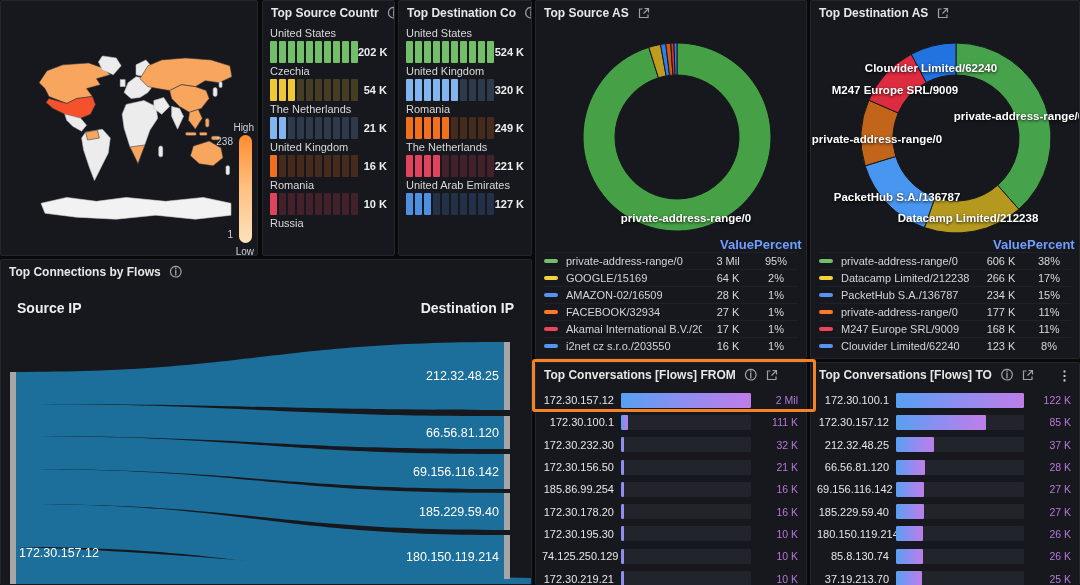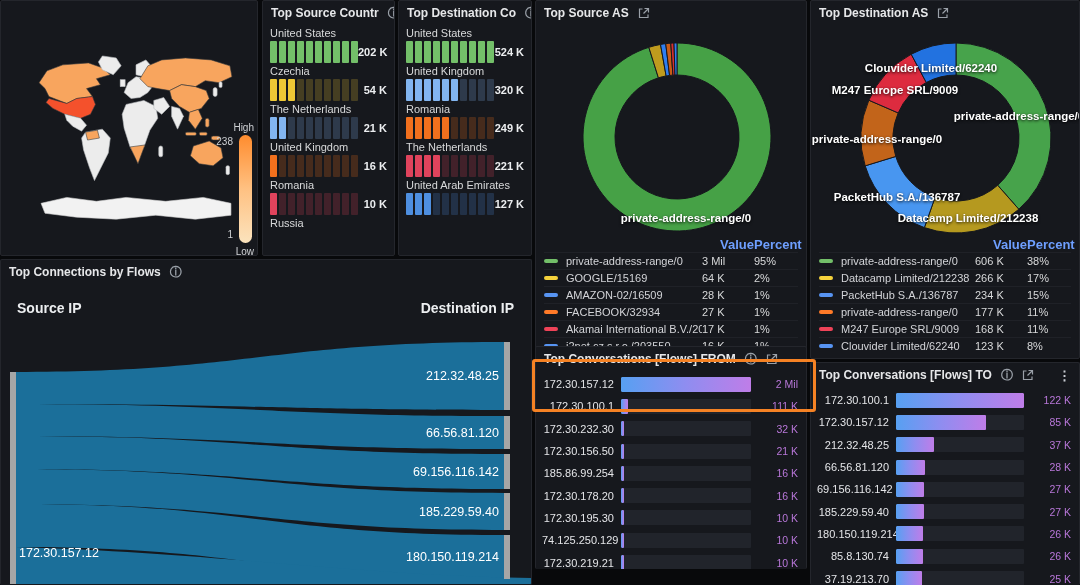--- a/index.html
+++ b/index.html
@@ -26,21 +26,21 @@
   .donut-label{position:absolute;transform:translate(-50%,-50%);font-size:11.5px;font-weight:600;color:#fff;
                text-shadow:0 1px 3px rgba(0,0,0,.9);white-space:nowrap;z-index:2}
   .legend{position:absolute;left:8px;right:8px;bottom:4px}
   .lg-head{display:grid;grid-template-columns:22px 1fr 52px 44px;height:15px;align-items:center;
            font-size:13px;font-weight:600;color:#6e9fff}
   .lg-head span{text-align:right}
   .lg-row{display:grid;grid-template-columns:22px 1fr 52px 44px;height:16px;align-items:center;
           border-top:1px solid #1f2127;font-size:11px;color:#d3d4d8;cursor:pointer}
   .lg-dash{width:14px;height:4px;border-radius:2px}
   .lg-name{white-space:nowrap;overflow:hidden}
-  .lg-val,.lg-pct{text-align:left;color:#d8d9da}
+  .lg-val,.lg-pct{text-align:center;color:#d8d9da}
   
   .b-rows{position:absolute;top:26px;left:6px;right:8px}
   .b-row{display:grid;grid-template-columns:72px 1fr 40px;gap:7px;align-items:center;height:22.3px}
   .b-ip{font-size:11px;color:#e4e5e8;text-align:right;white-space:nowrap}
   .b-track{height:15px;background:#21242b;border-radius:1px;overflow:hidden}
   .b-fill{height:100%;border-radius:1px;background:linear-gradient(90deg,#57a0f2,#8f8df0,#bf7de8)}
   .b-val{font-size:10.5px;color:#b877d9;text-align:right;white-space:nowrap}
   
   .col-head{position:absolute;top:40px;font-size:14px;font-weight:700;color:#eceef0}
   .src-label{position:absolute;font-size:12.5px;font-weight:500;color:#fff;z-index:2}
@@ -471,21 +471,21 @@
       <rect x="503" y="194" width="6" height="35" fill="#a6a6a6"></rect>
       <text x="498" y="215.5" text-anchor="end" fill="#ffffff" font-size="12.5" font-weight="500" font-family="&quot;Liberation Sans&quot;, sans-serif">69.156.116.142</text>
       <rect x="503" y="233" width="6" height="37" fill="#a6a6a6"></rect>
       <text x="498" y="255.5" text-anchor="end" fill="#ffffff" font-size="12.5" font-weight="500" font-family="&quot;Liberation Sans&quot;, sans-serif">185.229.59.40</text>
       <rect x="503" y="275" width="6" height="44" fill="#a6a6a6"></rect>
       <text x="498" y="301" text-anchor="end" fill="#ffffff" font-size="12.5" font-weight="500" font-family="&quot;Liberation Sans&quot;, sans-serif">180.150.119.214</text>
     </svg>
   <span class="src-label" style="left:18px;top:286px">172.30.157.12</span>
 </div>
 
-<div class="panel" style="left:535px;top:346px;width:272px;height:223px;border-bottom:none">
+<div class="panel" style="left:535px;top:362px;width:272px;height:223px;border-bottom:none">
   <div class="p-head">
     <span class="p-title">Top Conversations [Flows] FROM</span>
     <span class="icon info-i">ⓘ</span>
     <span class="icon">
       <svg width="12" height="12" viewBox="0 0 12 12">
           <path d="M4.5 2H1.5v8.5H10V7.5" fill="none" stroke="#9aa0a8" stroke-width="1.2"></path>
           <path d="M6.5 1.5H10.5V5.5M10.5 1.5L5.5 6.5" fill="none" stroke="#9aa0a8" stroke-width="1.2"></path>
         </svg>
     </span>
   </div>

